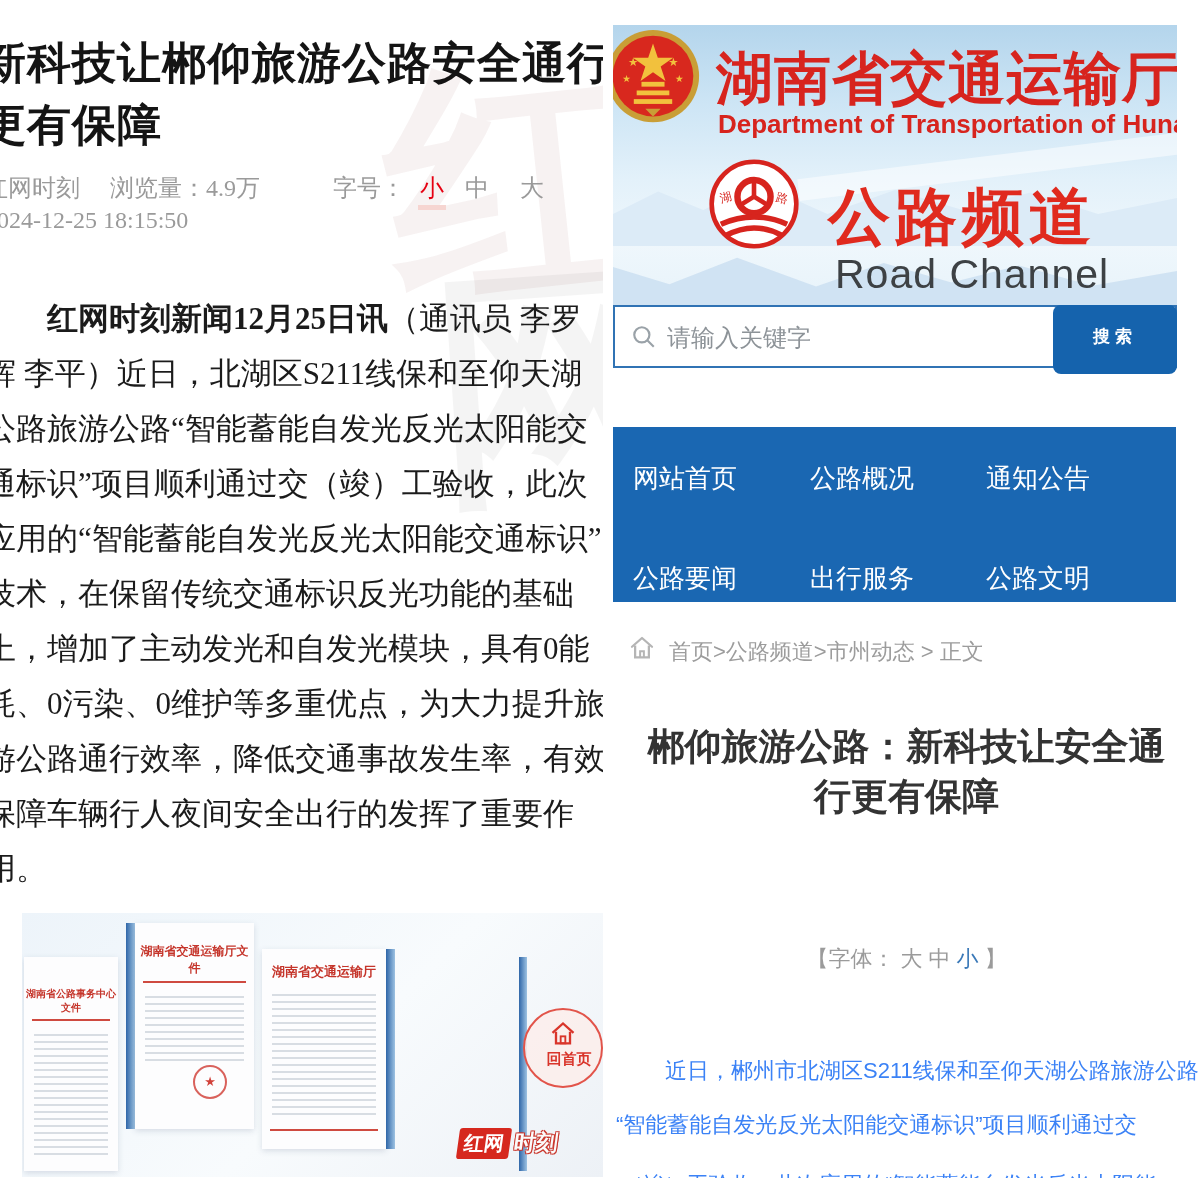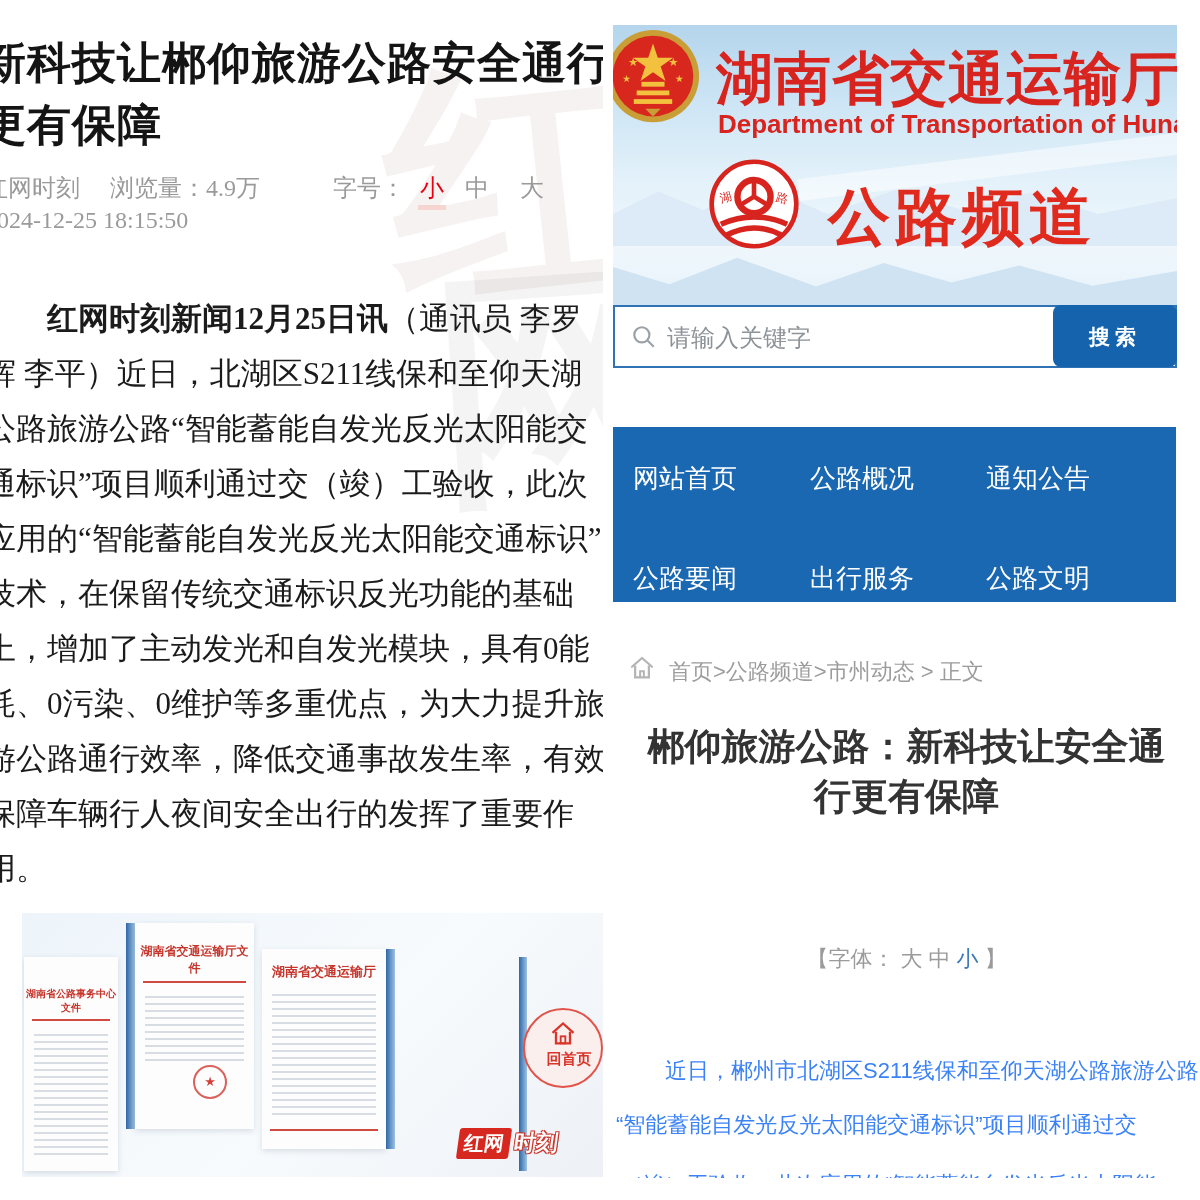--- a/index.html
+++ b/index.html
@@ -79,29 +79,29 @@
   .road-logo{position:absolute;left:95px;top:133px;}
   .bn-channel{position:absolute;left:215px;top:150px;white-space:nowrap;font-weight:bold;
               font-size:62px;color:#e02a1e;letter-spacing:5px;}
   .bn-channel-en{position:absolute;left:222px;top:226px;white-space:nowrap;
                  font-size:41px;color:#3d4144;letter-spacing:1px;}
   .searchbar{position:absolute;left:0;top:305px;width:560px;height:59px;background:#fff;
              border:2px solid #3073b4;}
   .search-input{position:absolute;left:50px;top:0;width:380px;height:100%;border:none;outline:none;
                 font-size:24px;color:#333;font-family:inherit;background:transparent;}
   .search-input::placeholder{color:#8d9398;}
-  .search-btn{position:absolute;right:-2px;top:-2px;width:124px;height:62px;background:#1563ad;
-              color:#fff;font-size:21px;font-weight:bold;letter-spacing:5px;border:none;
+  .search-btn{position:absolute;right:-2px;top:-2px;width:124px;height:69px;background:#1563ad;
+              color:#fff;font-size:17px;font-weight:bold;letter-spacing:5px;border:none;
               border-radius:8px;text-align:center;line-height:63px;cursor:pointer;}
   .mag{position:absolute;left:16px;top:17px;}
   .nav{position:absolute;left:0;top:427px;width:563px;height:175px;background:#1a67b2;}
   .nav-item{position:absolute;color:#fff;font-size:26px;white-space:nowrap;cursor:pointer;}
   .nr1{top:34px;} .nr2{top:134px;}
   .nc1{left:20px;} .nc2{left:197px;} .nc3{left:373px;}
-  .crumb{position:absolute;left:14px;top:633px;height:32px;margin-top:20px;}
+  .crumb{position:absolute;left:14px;top:633px;height:32px;}
   .crumb-text{position:absolute;left:42px;top:4px;font-size:22px;color:#9c9c9c;white-space:nowrap;}
   .r-title{position:absolute;left:0;width:100%;text-align:center;font-weight:bold;
            font-size:37px;color:#333;white-space:nowrap;}
   .rt1{top:722px;} .rt2{top:772px;}
   .r-meta{position:absolute;left:8px;top:885px;font-size:21px;color:#9b9b9b;white-space:nowrap;}
   .r-meta .gap{display:inline-block;width:28px;}
   .r-fonts{position:absolute;left:0;top:944px;width:100%;text-align:center;font-size:22px;color:#9b9b9b;}
   .r-fonts span{margin:16px 3px;}
   .r-fonts .fs-small{color:#3b79b8;cursor:pointer;} 
   .r-fonts .fs-g{cursor:pointer;}
@@ -209,20 +209,21 @@
         <line x1="50" y1="42" x2="50" y2="27" stroke="#d7241e" stroke-width="5"></line>
         <line x1="50" y1="42" x2="37" y2="50" stroke="#d7241e" stroke-width="5"></line>
         <line x1="50" y1="42" x2="63" y2="50" stroke="#d7241e" stroke-width="5"></line>
         <path d="M14 72 Q50 56 86 72" fill="none" stroke="#d7241e" stroke-width="6"></path>
         <path d="M20 84 Q50 68 80 84" fill="none" stroke="#d7241e" stroke-width="6"></path>
         <text x="13" y="48" font-size="13" fill="#d7241e" transform="rotate(-15 16 44)">湖</text>
         <text x="74" y="48" font-size="13" fill="#d7241e" transform="rotate(15 80 44)">路</text>
       </svg>
 
       <div class="bn-channel">公路频道</div>
+      <div class="bn-channel-en">Road Channel</div>
     </div>
 
     <div class="searchbar">
       <svg class="mag" width="26" height="26" viewBox="0 0 24 24">
         <circle cx="10" cy="10" r="7" fill="none" stroke="#9aa2a8" stroke-width="2"></circle>
         <line x1="15" y1="15" x2="21" y2="21" stroke="#9aa2a8" stroke-width="2"></line>
       </svg>
       <input class="search-input" readonly="" placeholder="请输入关键字" style="">
       <div class="search-btn">搜索</div>
     </div>

